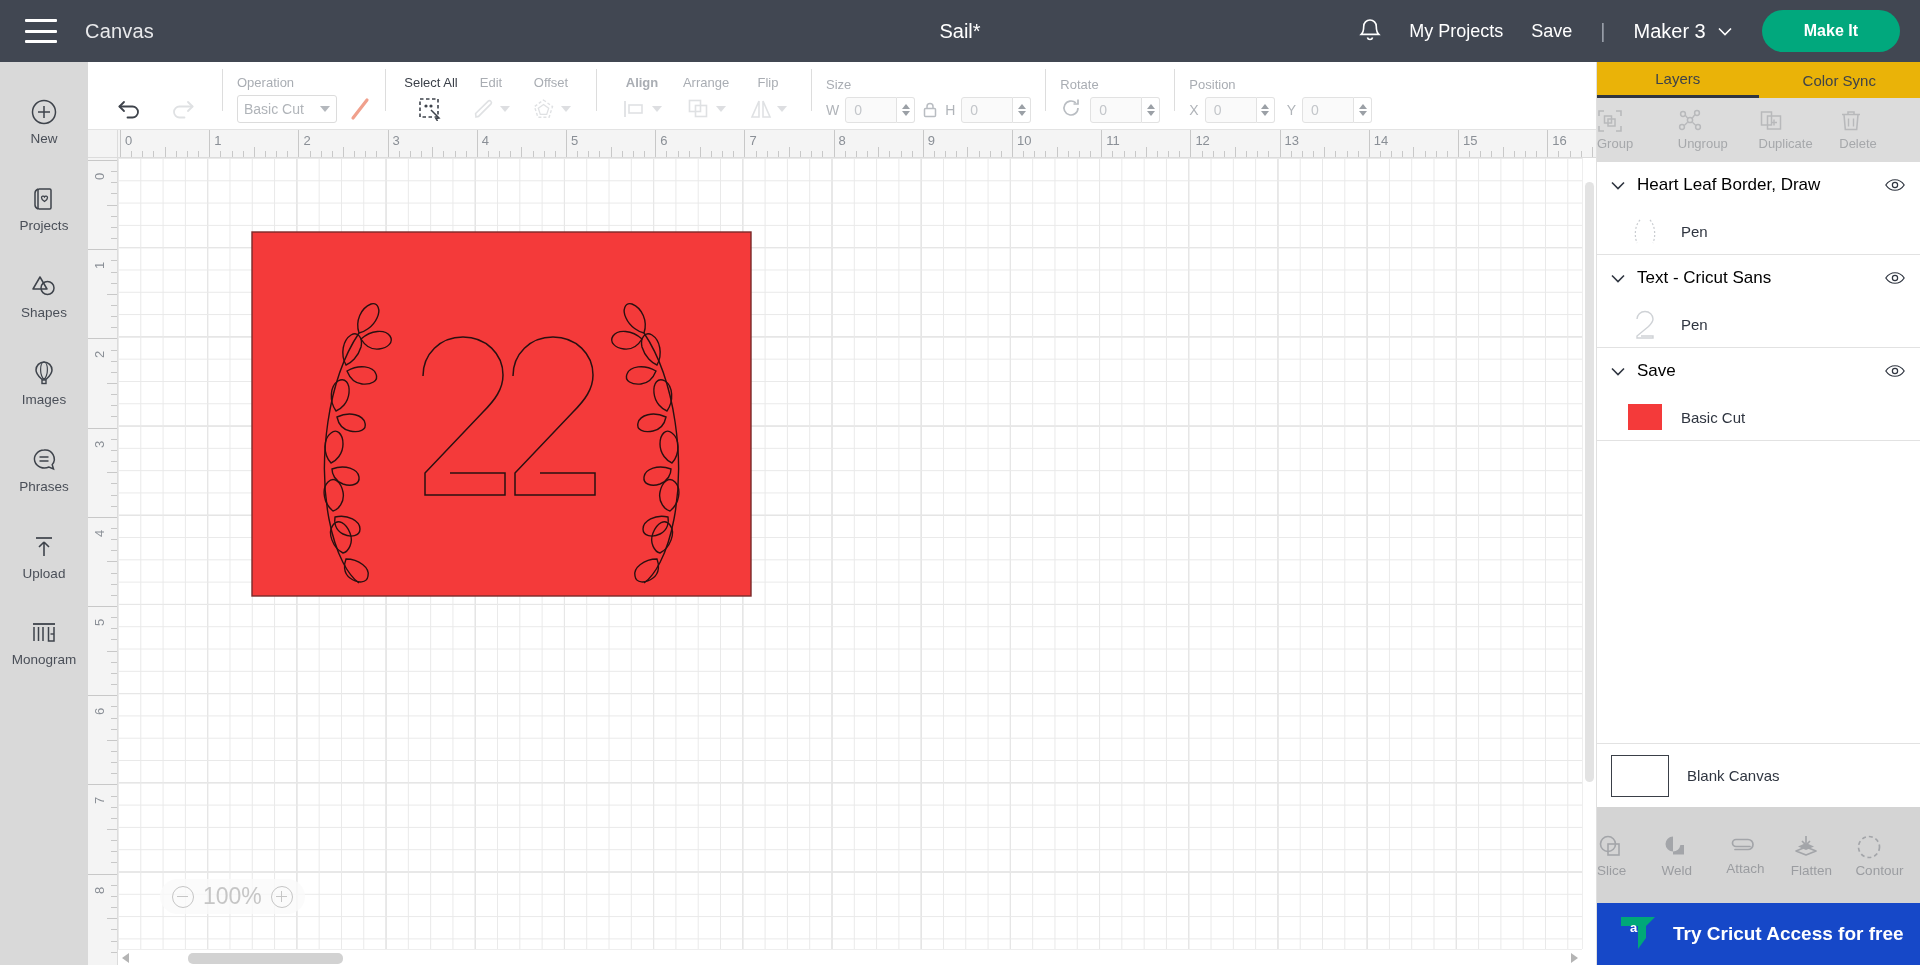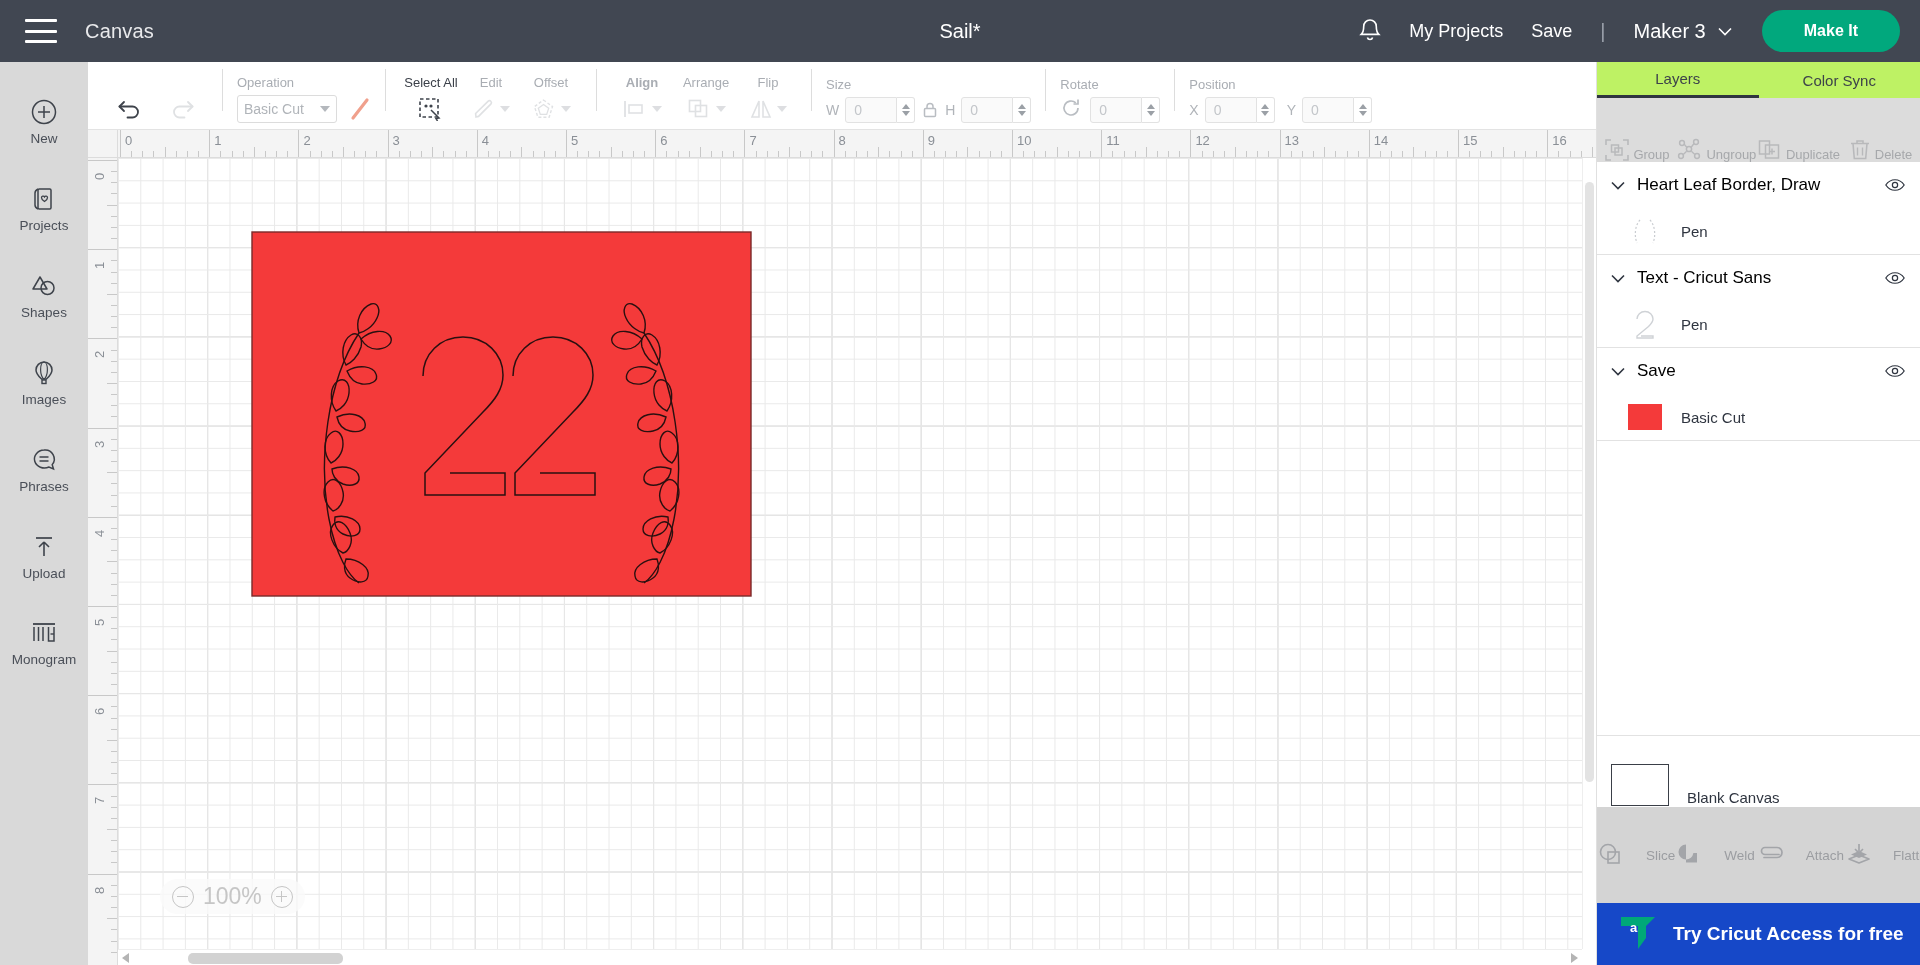--- a/index.html
+++ b/index.html
@@ -127,45 +127,45 @@
   .scroll-h .thumb { position: absolute; left: 70px; top: 3px; width: 155px; height: 11px; background: #d2d2d2; border-radius: 5px; }
   .arw-l, .arw-r { position: absolute; top: 3px; width: 0; height: 0; border-top: 5px solid transparent; border-bottom: 5px solid transparent; }
   .arw-l { left: 4px; border-right: 7px solid #b4b4b4; }
   .arw-r { right: 4px; border-left: 7px solid #b4b4b4; }
 
   
   .rightpanel {
     position: absolute; top: 62px; right: 0; width: 324px; height: 903px;
     background: #fff; border-left: 1px solid #e0e0e0;
   }
-  .rp-tabs { display: flex; height: 36px; background: #bef264; text-align: right; }
+  .rp-tabs { display: flex; height: 36px; background: #eab308; text-align: right; }
   .rp-tab { flex: 1; display: flex; align-items: center; justify-content: center;
     font-size: 15px; color: #3d424a; cursor: pointer; }
   .rp-tab.active { border-bottom: 3px solid #2f3540; }
   .rp-actions { display: flex; height: 64px; background: #dcdcdc; }
-  .rp-act { flex: 1; display: flex; align-items: flex-end; justify-content: center; gap: 3px; cursor: pointer; }
+  .rp-act { flex: 1; display: flex; flex-direction: column; align-items: flex-start; justify-content: center; gap: 3px; cursor: pointer; }
   .rp-act span { font-size: 13px; color: #a6a8ab; }
   .rp-act svg { opacity: .45; }
   .layerlist { position: absolute; top: 100px; left: 0; right: 0; bottom: 230px; overflow: hidden; }
   .layer-group { border-bottom: 1px solid #e2e2e2; }
   .layer-head { display: flex; align-items: center; height: 46px; padding: 0 14px; cursor: pointer; }
   .layer-head .chev { width: 14px; height: 9px; margin-right: 12px; }
   .layer-head .lname { font-size: 17px; color: #000000; flex: 1; }
   .eye { width: 22px; height: 14px; cursor: pointer; }
   .layer-child { display: flex; align-items: center; height: 46px; padding: 0 14px 0 28px; cursor: pointer; }
   .layer-child .thumb-ico { width: 40px; display: flex; align-items: center; justify-content: center; }
   .layer-child .cname { font-size: 15px; color: #2f3540; margin-left: 16px; }
   .sw-red { width: 34px; height: 26px; background: #f43a3a; }
-  .canvas-row { position: absolute; left: 0; right: 0; bottom: 158px; height: 72px;
-    border-top: 1px solid #e2e2e2; display: flex; align-items: flex-end; padding: 1px 14px; }
+  .canvas-row { position: absolute; left: 0; right: 0; bottom: 158px; height: 64px;
+    border-top: 1px solid #e2e2e2; display: flex; align-items: center; padding: 1px 14px; }
   .canvas-row .ctile { width: 58px; height: 42px; background: #fff; border: 1.5px solid #3a3f47; }
   .canvas-row .clabel { font-size: 15px; color: #2f3540; margin-left: 18px; }
   .bottom-tools { position: absolute; left: 0; right: 0; bottom: 62px; height: 96px;
     background: #d4d4d4; display: flex; }
-  .bt { flex: 1; display: flex; align-items: center; justify-content: center; gap: 19px; cursor: pointer; }
+  .bt { flex: 1; display: flex; flex-direction: column; justify-content: center; gap: 2px; cursor: pointer; }
   .bt span { font-size: 13.5px; color: #9b9da1; }
   .promo { position: absolute; left: 0; right: 0; bottom: 0; height: 62px;
     background: #1648c8; display: flex; align-items: center; padding-left: 24px; cursor: pointer; }
   .promo .badge { width: 34px; height: 34px; position: relative; }
   .promo .ptext { color: #fff; font-size: 19px; font-weight: bold; margin-left: 18px; }
 </style>
 </head>
 <body>
 
 <div class="app">

